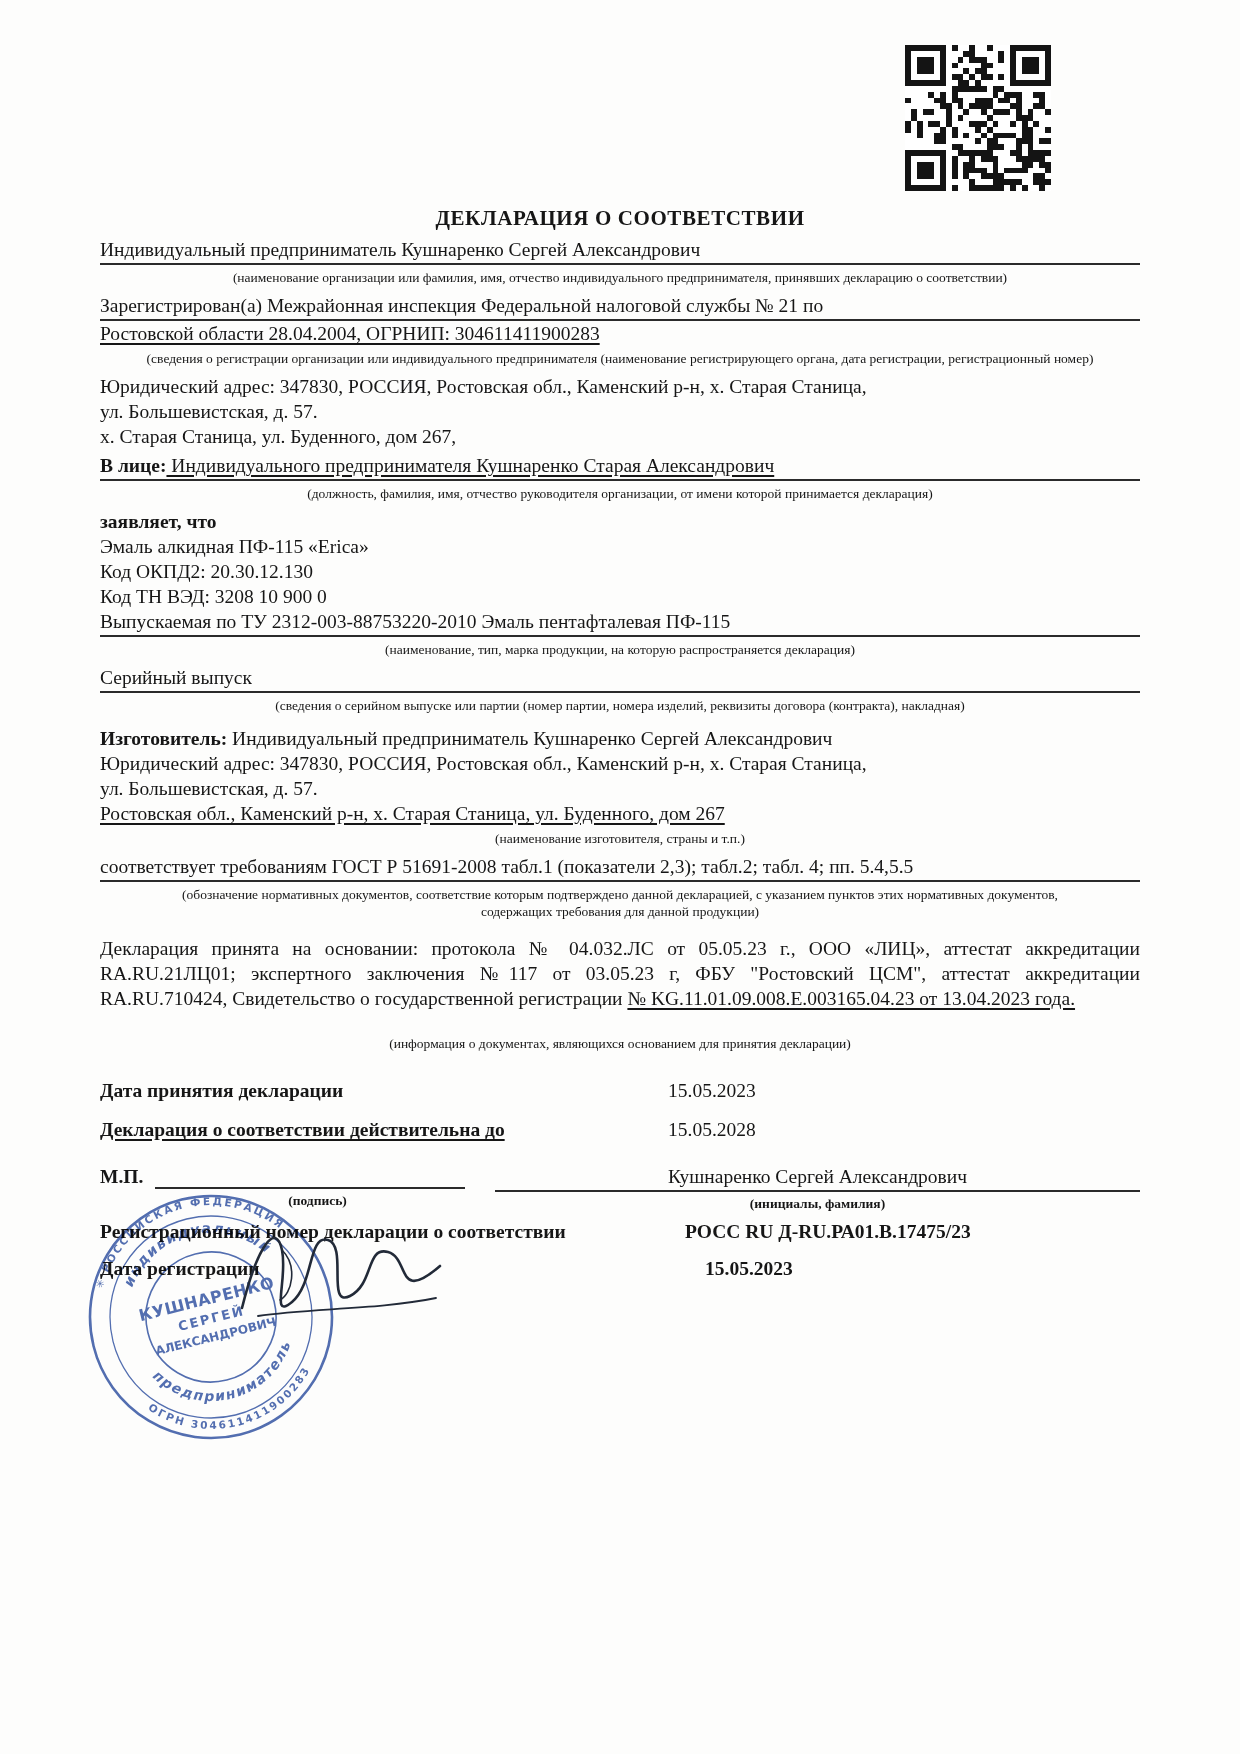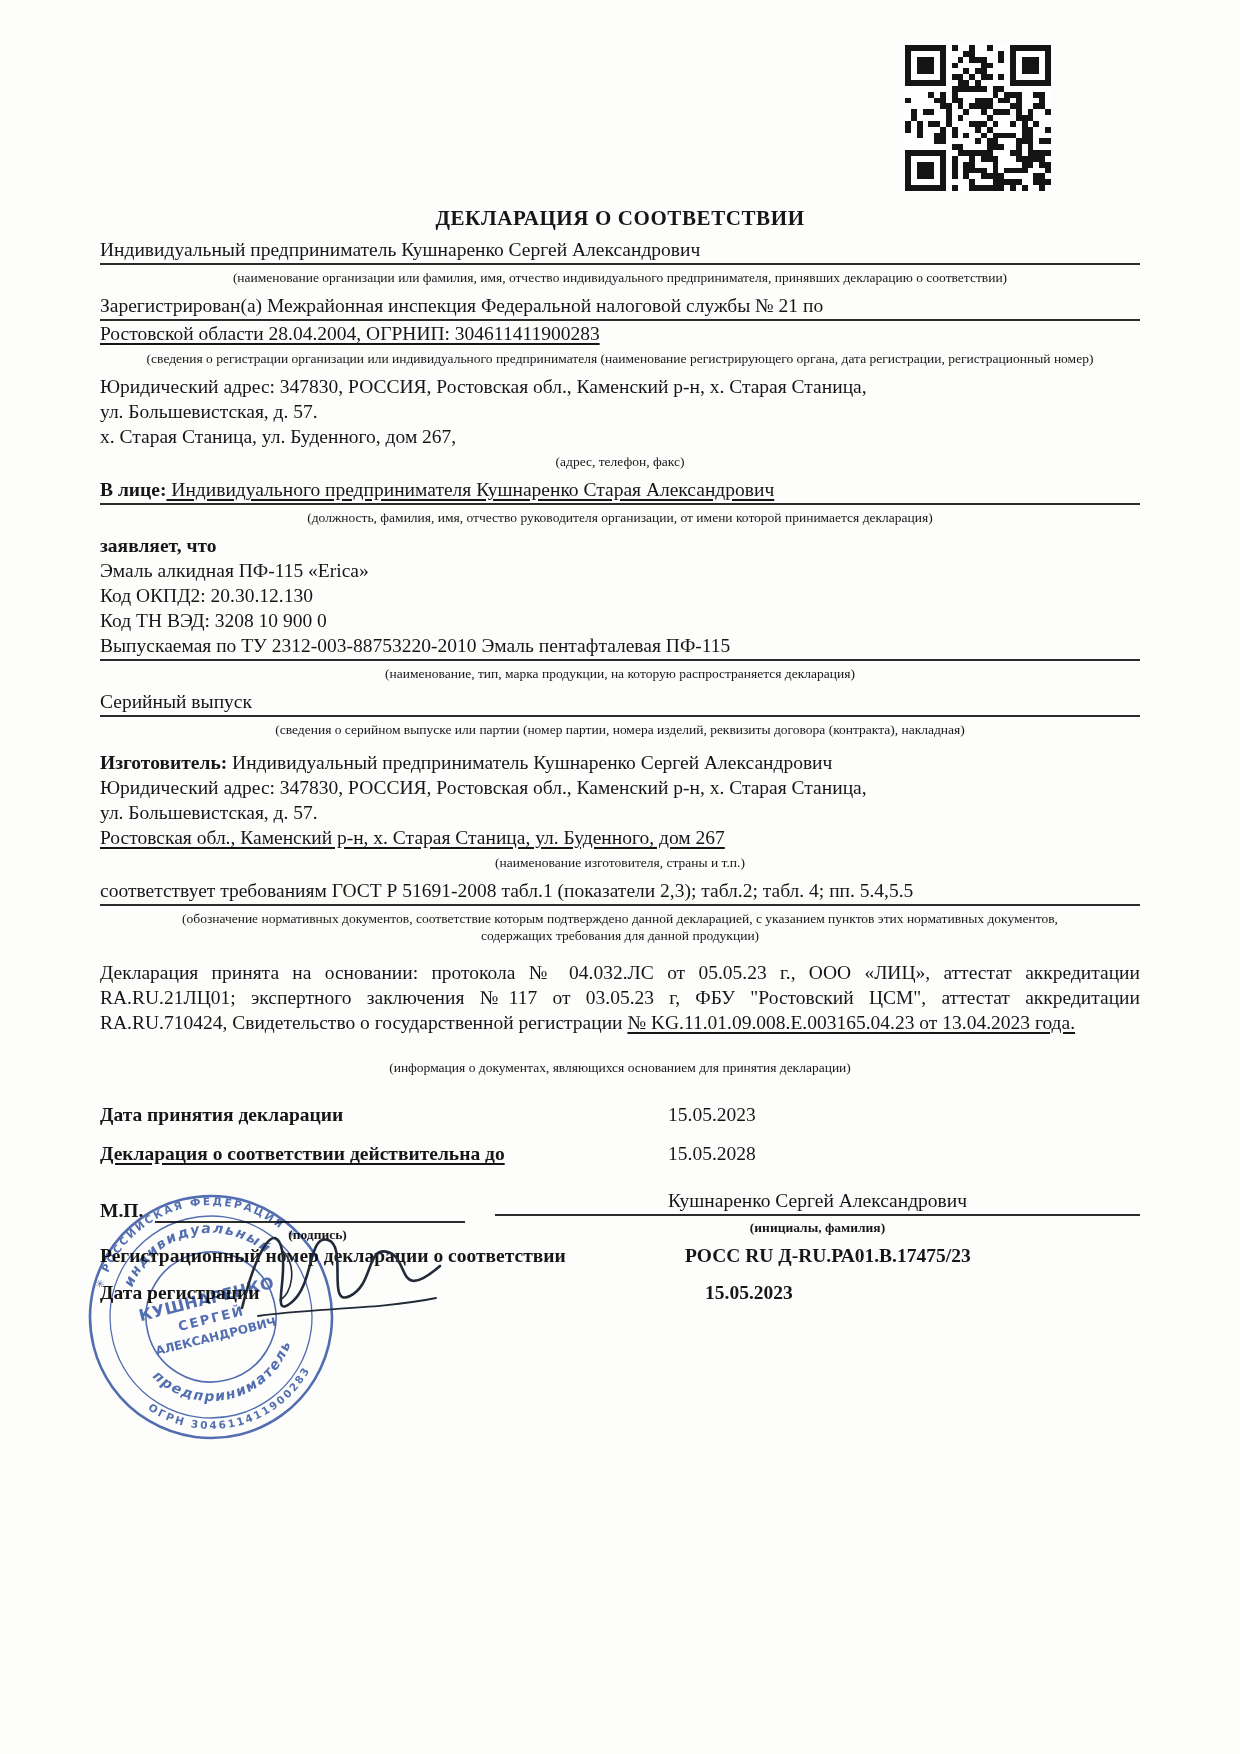--- a/index.html
+++ b/index.html
@@ -37,21 +37,21 @@
   .st-outer { font-size: 10.5px; font-weight: bold; letter-spacing: 2.2px; }
   .st-inner { font-size: 14px; font-weight: bold; letter-spacing: 1.6px; font-style: italic; }
   .st-c1 { font-size: 16px; font-weight: bold; letter-spacing: .5px; }
   .st-c2 { font-size: 13px; font-weight: bold; letter-spacing: 2px; }
   .st-c3 { font-size: 12px; font-weight: bold; }
 
   
   .signature { position: absolute; left: 228px; top: 1208px; width: 225px; height: 135px; }
 
   
-  .sig-cols { display: flex; gap: 30px; margin-top: 22px; align-items: flex-end; }
+  .sig-cols { display: flex; gap: 30px; margin-top: 22px; }
   .sig-left { width: 365px; }
   .sig-right { flex: 1; }
   .sig-line-row { display: flex; align-items: flex-end; }
   .rule { flex: 1; border-bottom: 2px solid #2b2b2b; height: 24px; margin-left: 12px; }
   .rule-full { border-bottom: 2px solid #2b2b2b; margin-top: 1px; }
 </style>
 </head>
 <body>
 
 <div class="page">
@@ -274,21 +274,20 @@
     <div class="ln u-full">Индивидуальный предприниматель Кушнаренко Сергей Александрович</div>
     <div class="cap" style="max-width:910px">(наименование организации или фамилия, имя, отчество индивидуального предпринимателя, принявших декларацию о соответствии)</div>
 
     <div class="ln u-full">Зарегистрирован(а) Межрайонная инспекция Федеральной налоговой службы № 21 по</div>
     <div class="ln"><span class="u-text">Ростовской области 28.04.2004, ОГРНИП: 304611411900283</span></div>
     <div class="cap">(сведения о регистрации организации или индивидуального предпринимателя (наименование регистрирующего органа, дата регистрации, регистрационный номер)</div>
 
     <div class="ln">Юридический адрес: 347830, РОССИЯ, Ростовская обл., Каменский р-н, х. Старая Станица,</div>
     <div class="ln">ул. Большевистская, д. 57.</div>
     <div class="ln">х. Старая Станица, ул. Буденного, дом 267,</div>
-    <div class="cap">(адрес, телефон, факс)</div>
 
     <div class="ln u-full" style="margin-top:4px">
       <span class="b">В лице:</span><span class="u-text"> Индивидуального предпринимателя Кушнаренко Старая Александрович</span>
     </div>
     <div class="cap">(должность, фамилия, имя, отчество руководителя организации, от имени которой принимается декларация)</div>
 
     <div class="ln b">заявляет, что</div>
     <div class="ln">Эмаль алкидная ПФ-115 «Erica»</div>
     <div class="ln">Код ОКПД2: 20.30.12.130</div>
     <div class="ln">Код ТН ВЭД: 3208 10 900 0</div>

